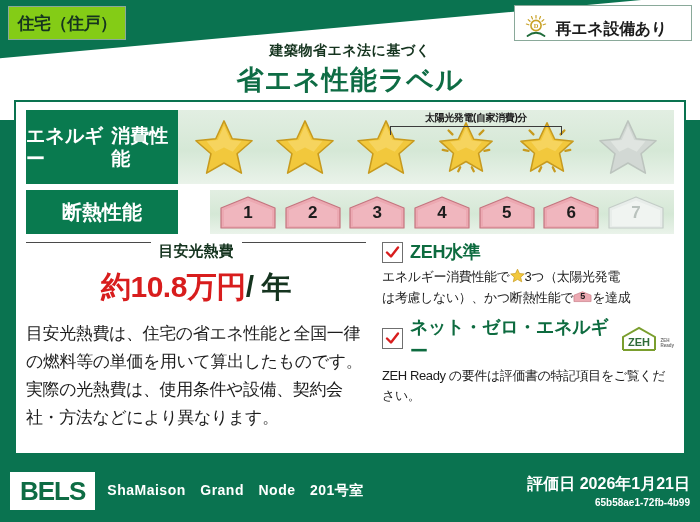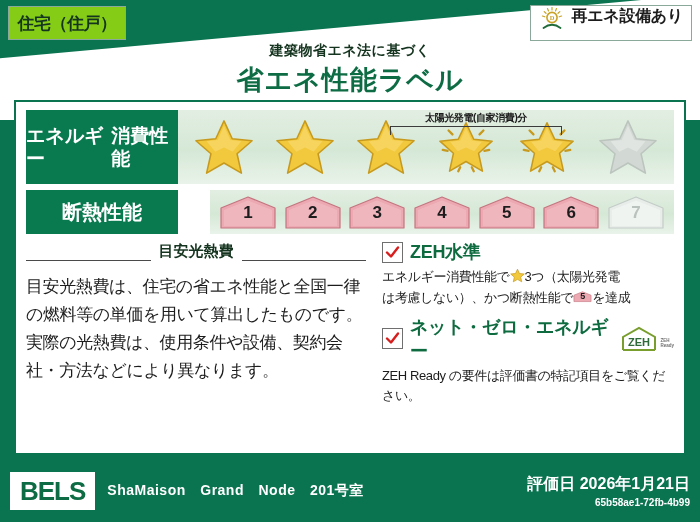--- a/index.html
+++ b/index.html
@@ -30,23 +30,23 @@
     width: 118px; height: 34px;
     background: #84cc16; border: 1px solid #8aa99a;
     display: flex; align-items: center; justify-content: center;
     font-size: 17px; font-weight: bold; color: #15341f;
     letter-spacing: -0.5px;
     z-index: 6;
   }
   
   .re-badge {
     position: absolute; right: 8px; top: 5px;
-    height: 36px; padding: 0 8px 0 8px;
+    height: 36px; padding: 0 24px 0 8px;
     background: #ffffff; border: 1px solid #8aa99a;
-    display: flex; align-items: flex-start; gap: 7px;
+    display: flex; align-items: flex-end; gap: 7px;
     z-index: 6;
   }
   .re-badge .txt { font-size: 16px; font-weight: bold; color: #1c1c1c; letter-spacing: -0.3px; }
   .sun-icon { width: 26px; height: 26px; display: block; }
 
   
   .title-wrap {
     position: absolute; left: 0; right: 0; top: 42px;
     text-align: center; z-index: 5;
   }
@@ -115,21 +115,21 @@
     color: #1c1c1c; line-height: 1;
   }
   .house.off span { color: #b9c2bd; }
 
   
   .split { display: flex; margin-top: 4px; height: 148px; }
   .col-left { width: 348px; flex: none; padding-right: 8px; }
   .col-right { flex: 1; padding-left: 8px; }
 
   .cost-head {
-    display: flex; align-items: flex-end; gap: 8px; margin-top: 2px;
+    display: flex; align-items: flex-start; gap: 8px; margin-top: 2px;
   }
   .cost-head .line { flex: 1; height: 1px; background: #4a4a4a; }
   .cost-head .t { font-size: 15px; font-weight: bold; color: #15341f; letter-spacing: 0px; }
   .cost-value {
     text-align: center; margin-top: 6px;
     font-size: 30px; font-weight: bold; color: #d81d1d; letter-spacing: -0.5px;
   }
   .cost-value .unit { color: #15341f; }
   .cost-note {
     margin-top: 12px; font-size: 17px; color: #1c1c1c;
@@ -343,20 +343,23 @@
       </div>
     </div>
 
     <div class="split">
 
       <div class="col-left">
         <div class="cost-head">
           <span class="line"></span>
           <span class="t">目安光熱費</span>
           <span class="line"></span>
+        </div>
+        <div class="cost-value">
+          <span>約10.8万円</span><span class="unit">/ 年</span>
         </div>
         <div class="cost-note">目安光熱費は、住宅の省エネ性能と全国一律の燃料等の単価を用いて算出したものです。実際の光熱費は、使用条件や設備、契約会社・方法などにより異なります。</div>
       </div>
 
       <div class="col-right">
 
         <div class="zeh-block">
           <div class="zeh-head">
             <span class="chk">
               <svg viewBox="0 0 15 15">

